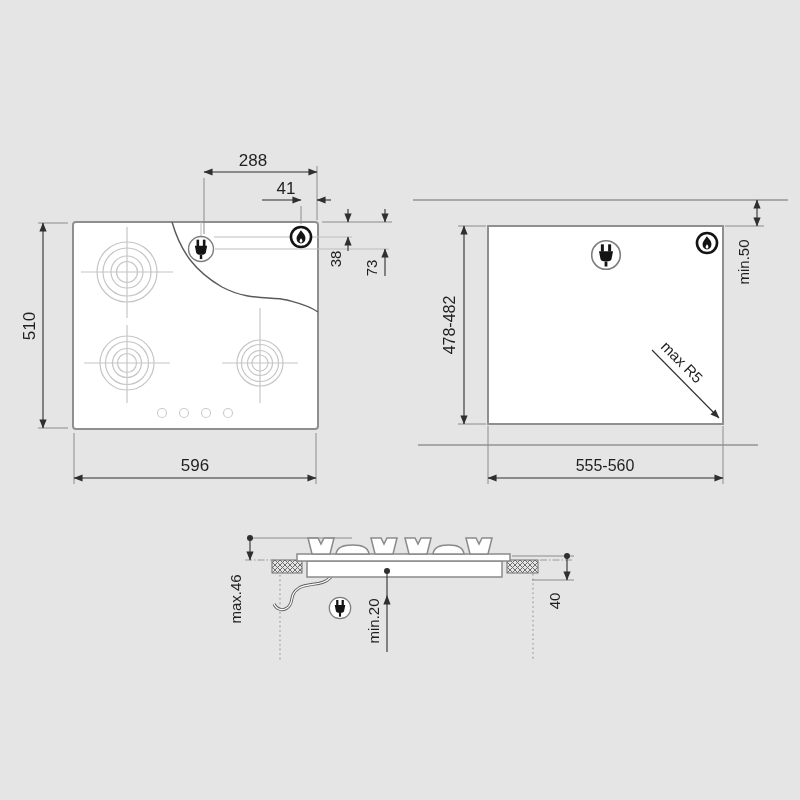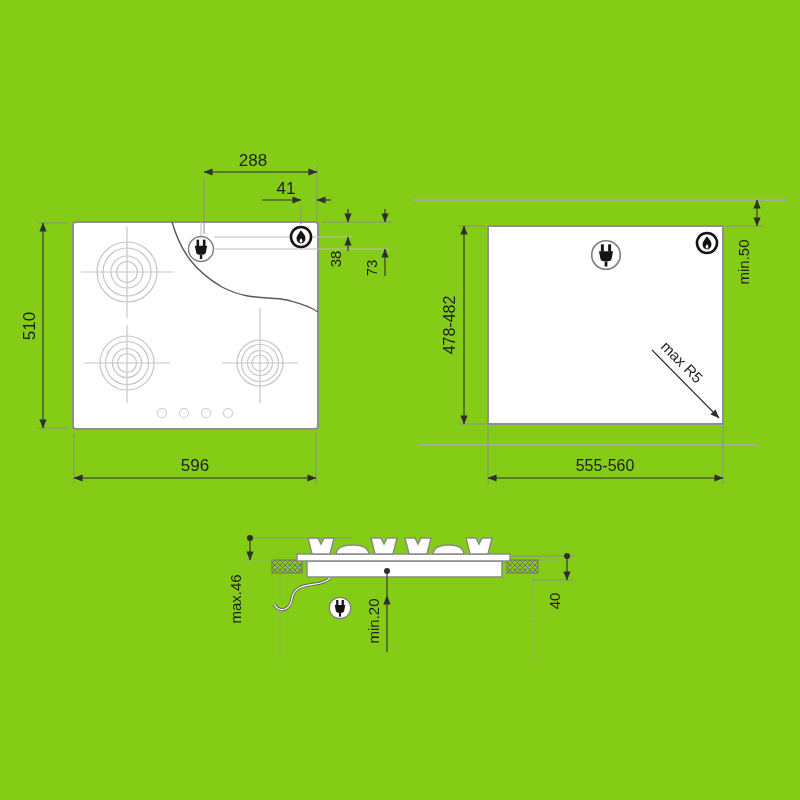--- a/index.html
+++ b/index.html
@@ -1,16 +1,16 @@
 <!DOCTYPE html>
 <html><head>
 <meta charset="utf-8">
 <style>
   html,body{margin:0;padding:0;background:#ffffff;}
-  #stage{position:relative;width:800px;height:800px;background:#84cc16;overflow:hidden;
+  #stage{position:relative;width:800px;height:800px;background:#e5e5e5;overflow:hidden;
          font-family:"Liberation Sans",sans-serif;}
   svg{position:absolute;left:0;top:0;}
   .dim{stroke:#2f2f2f;stroke-width:1.1;fill:none;}
   .ext{stroke:#8c8c8c;stroke-width:1;fill:none;}
   .ltref{stroke:#bdbdbd;stroke-width:1;fill:none;}
   .lt{stroke:#c6c6c6;stroke-width:1.2;fill:none;}
   .outline{stroke:#8f8f8f;stroke-width:2;fill:#ffffff;}
   .outline2{stroke:#8a8a8a;stroke-width:1.5;fill:#ffffff;}
   .wall{stroke:#a8a8a8;stroke-width:1.8;fill:none;}
   .curve{stroke:#5a5a5a;stroke-width:1.4;fill:none;}

